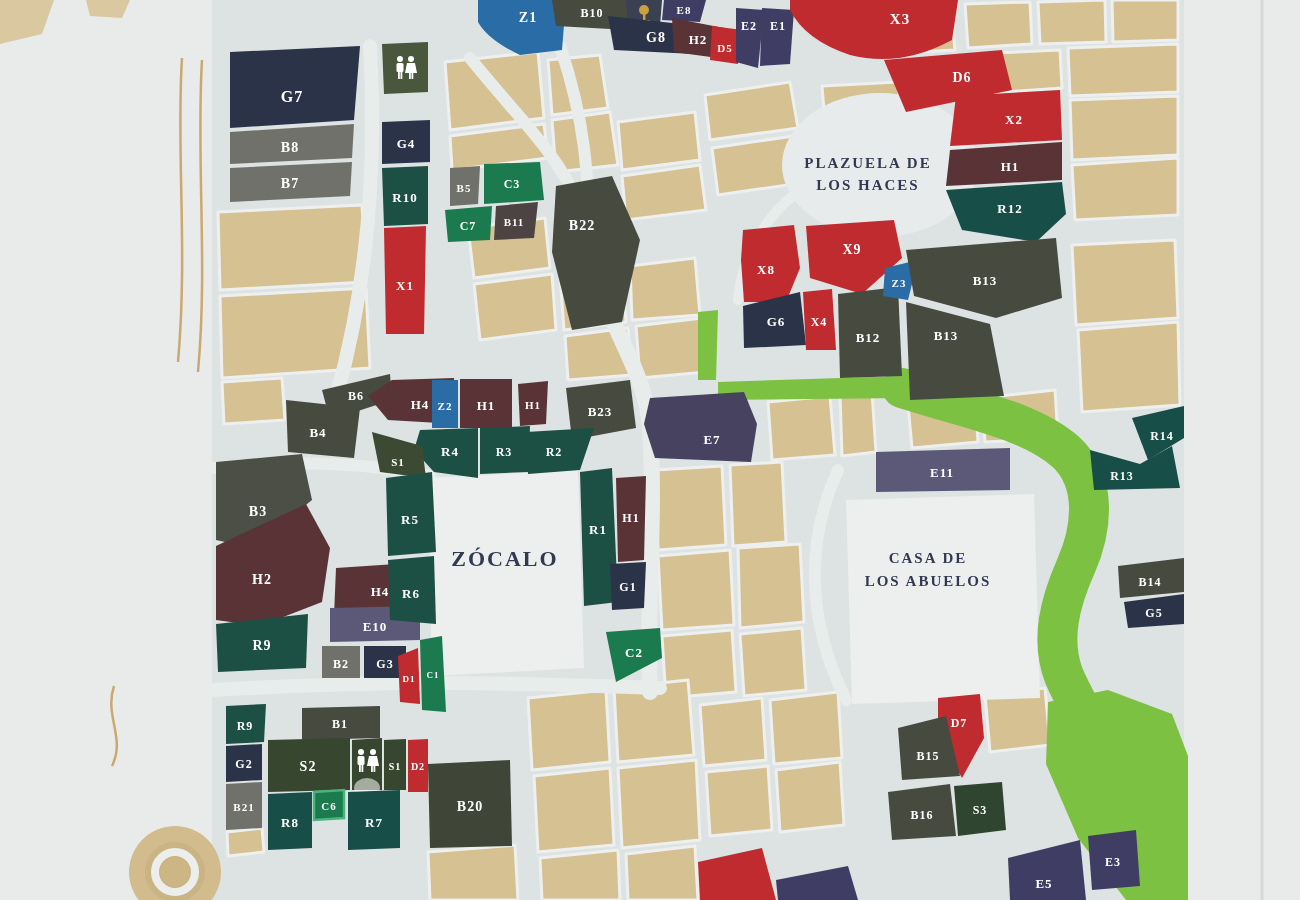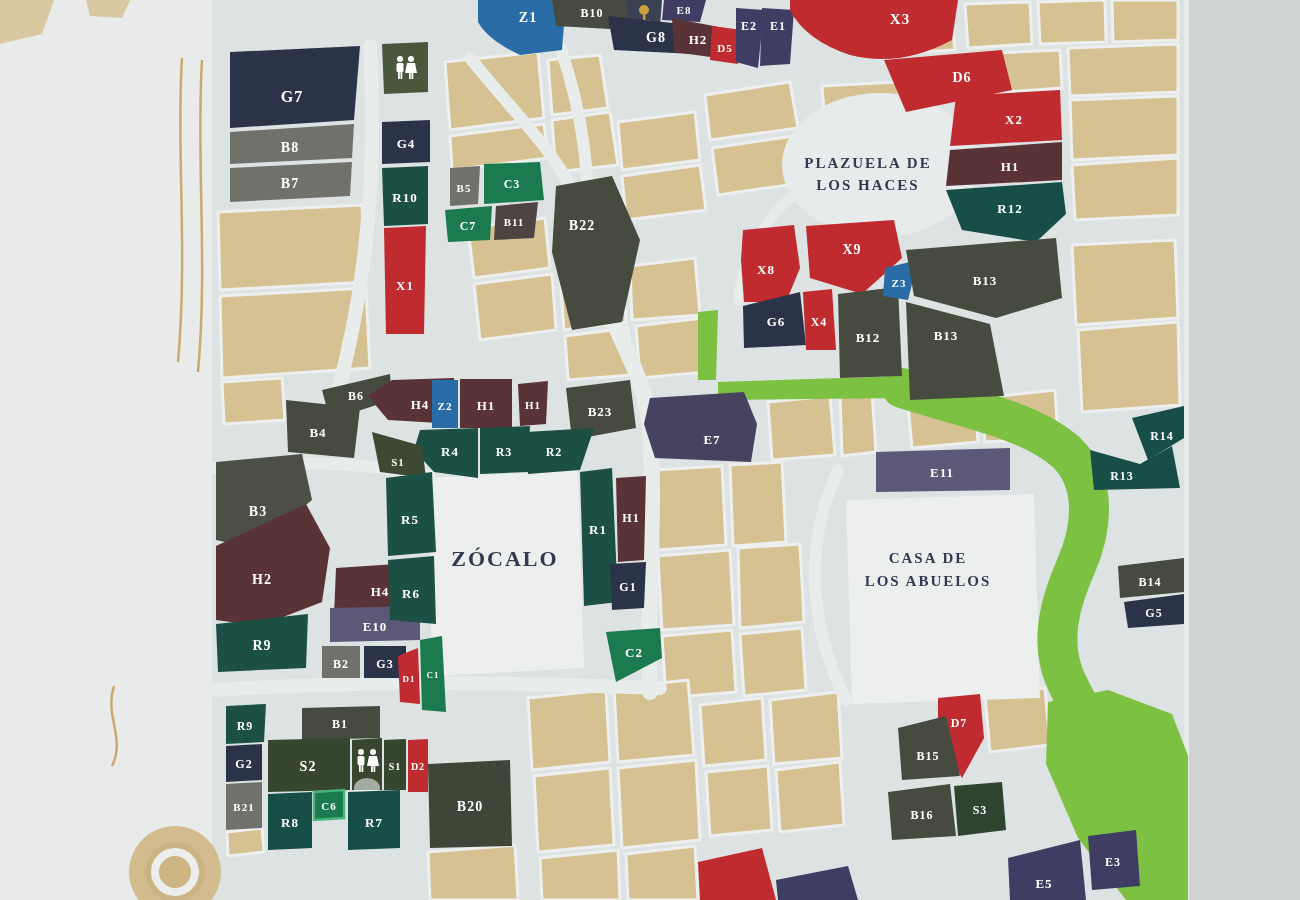--- a/index.html
+++ b/index.html
@@ -1,16 +1,16 @@
 <!DOCTYPE html>
 <html><head>
 <meta charset="utf-8">
 <style>
   html,body{margin:0;padding:0;background:#cfd3d2;}
-  .page{position:relative;width:1189px;height:900px;overflow:hidden;background:#f97316;
+  .page{position:relative;width:1300px;height:900px;overflow:hidden;background:#f97316;
         font-family:"Liberation Serif","DejaVu Serif",serif;}
   svg{position:absolute;left:0;top:0;}
   text{font-family:"Liberation Serif","DejaVu Serif",serif;font-weight:bold;}
   .plabel{fill:#ffffff;text-anchor:middle;letter-spacing:1px;}
   .area-label{fill:#313a52;text-anchor:middle;letter-spacing:2px;}
   .beige{fill:#d6c193;stroke:#eef0ef;stroke-width:3;stroke-linejoin:round;}
   .navy{fill:#2b3349;} .indigo{fill:#3f3d63;} .purple{fill:#5b5878;} .eplum{fill:#46425f;}
   .red{fill:#bf2b2e;} .teal{fill:#1d5044;} .green{fill:#1b7a4e;}
   .gray{fill:#71716b;} .dgray{fill:#474b3f;} .maroon{fill:#5a3336;}
   .blue{fill:#2a6ca5;} .olive{fill:#3c4a33;} .dteal{fill:#174e48;}

